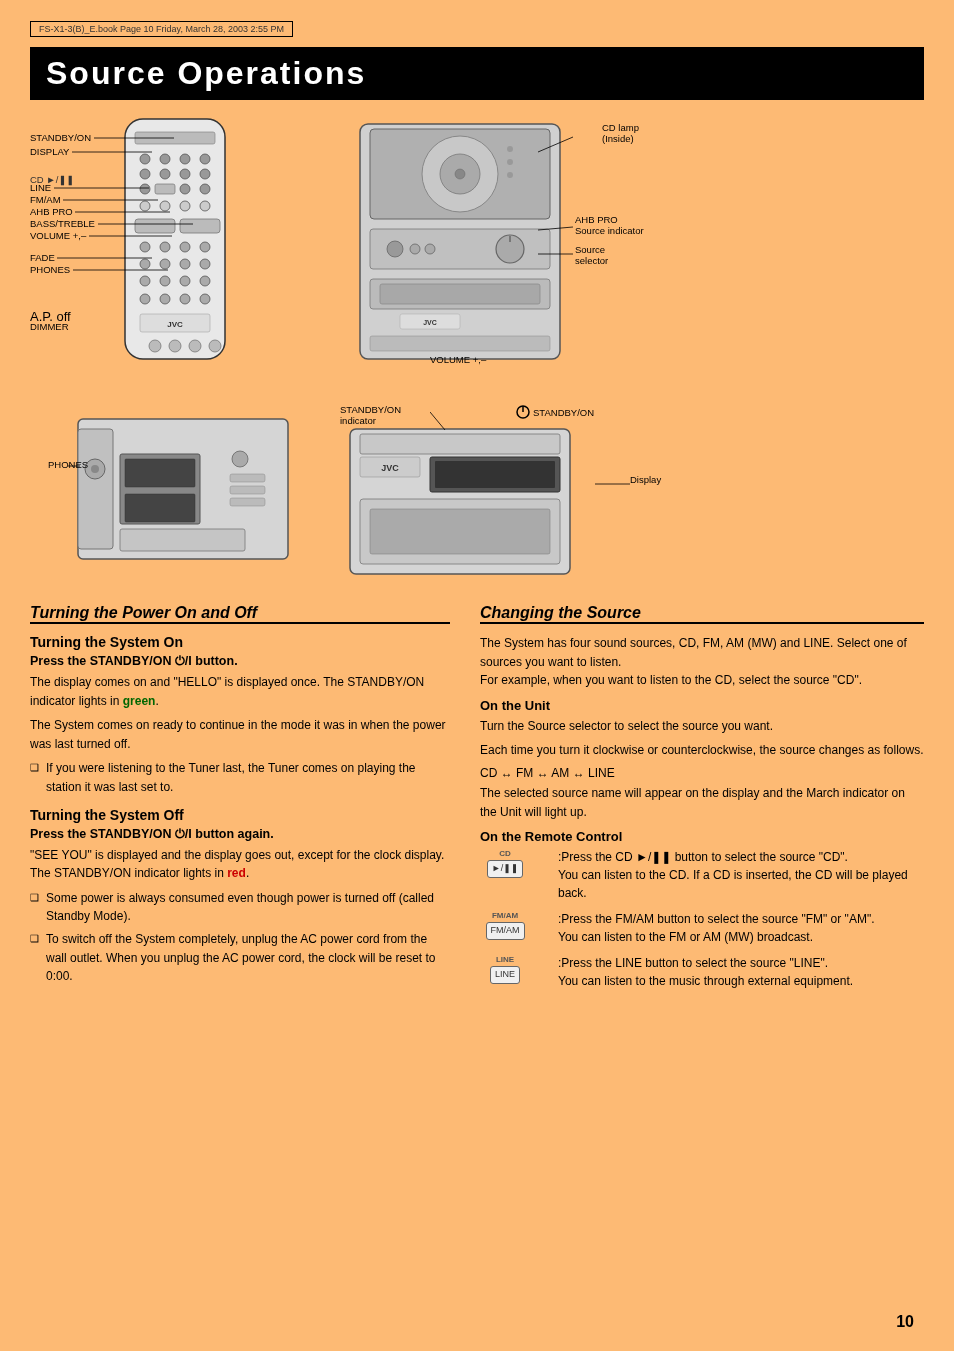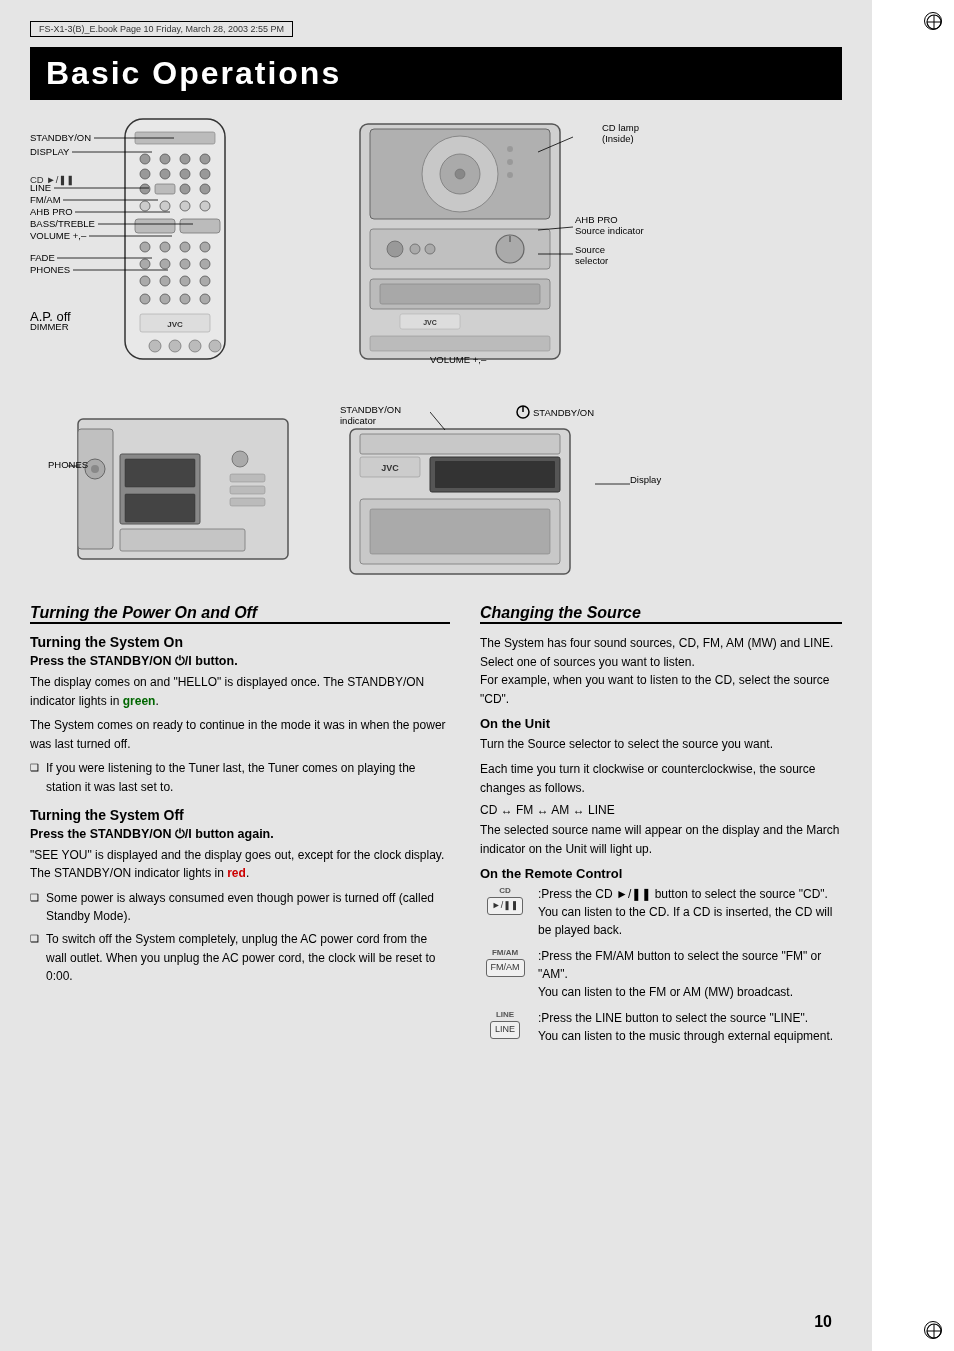--- a/index.html
+++ b/index.html
@@ -7,23 +7,23 @@
       width: 954px;
       min-height: 1351px;
       background: #fff;
       font-family: Arial, Helvetica, sans-serif;
       font-size: 13px;
       color: #000;
       position: relative;
     }
 
     .page-container {
-      width: 872px;
+      width: 954px;
       min-height: 1351px;
-      background: #e5e5e5;
+      background: #fdba74;
       padding: 20px 30px;
       position: relative;
     }
 
     
     .corner-mark {
       position: absolute;
       width: 18px;
       height: 18px;
       border: 1.5px solid #000;
@@ -156,20 +156,21 @@
       font-weight: bold;
     }
 
     
     .source-item {
       display: flex;
       align-items: flex-start;
       margin-bottom: 8px;
       font-size: 12px;
       line-height: 1.5;
+      gap: 20px;
     }
 
     .source-icon {
       flex: 0 0 50px;
       margin-right: 8px;
       display: flex;
       align-items: center;
       justify-content: center;
     }
 
@@ -232,21 +233,21 @@
     </svg>
 </div>
 
 <div class="page-container">
 
   
   <div class="file-info">FS-X1-3(B)_E.book  Page 10  Friday, March 28, 2003  2:55 PM</div>
 
   
   <div class="page-header">
-    <h1>Basic Operations</h1>
+    <h1>Source Operations</h1>
   </div>
 
   
   <div class="diagrams-area">
 
     <div class="diagram-left">
       <div style="position:relative; width:280px; height:270px;">
 
         <svg width="150" height="260" viewBox="0 0 150 260" style="position:absolute; left:80px; top:0;">
 

